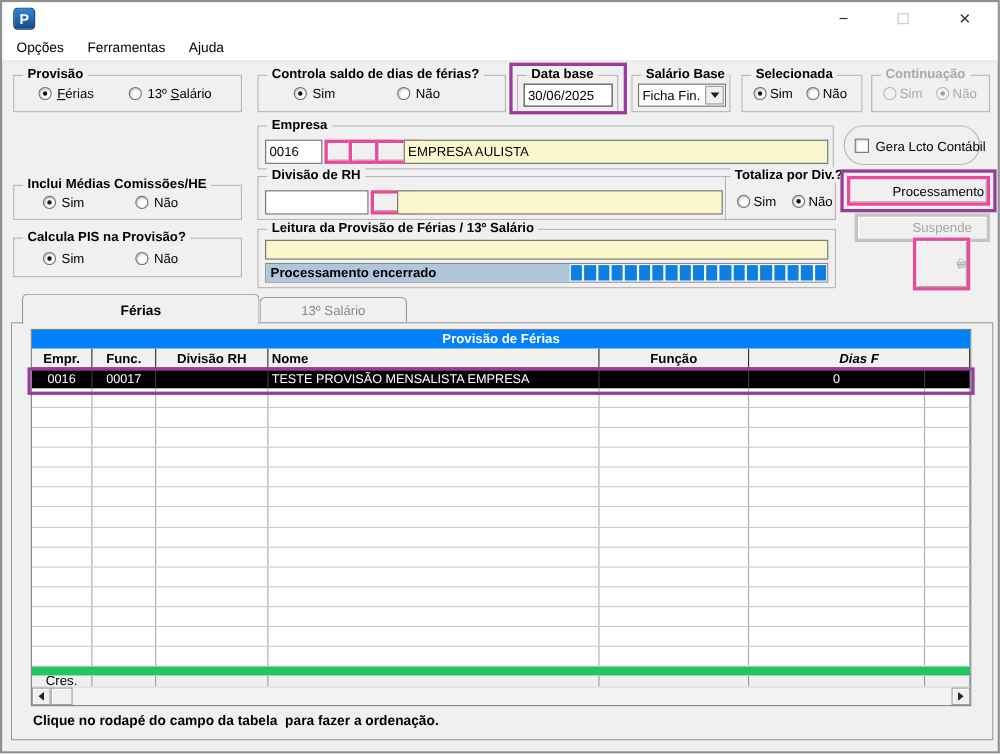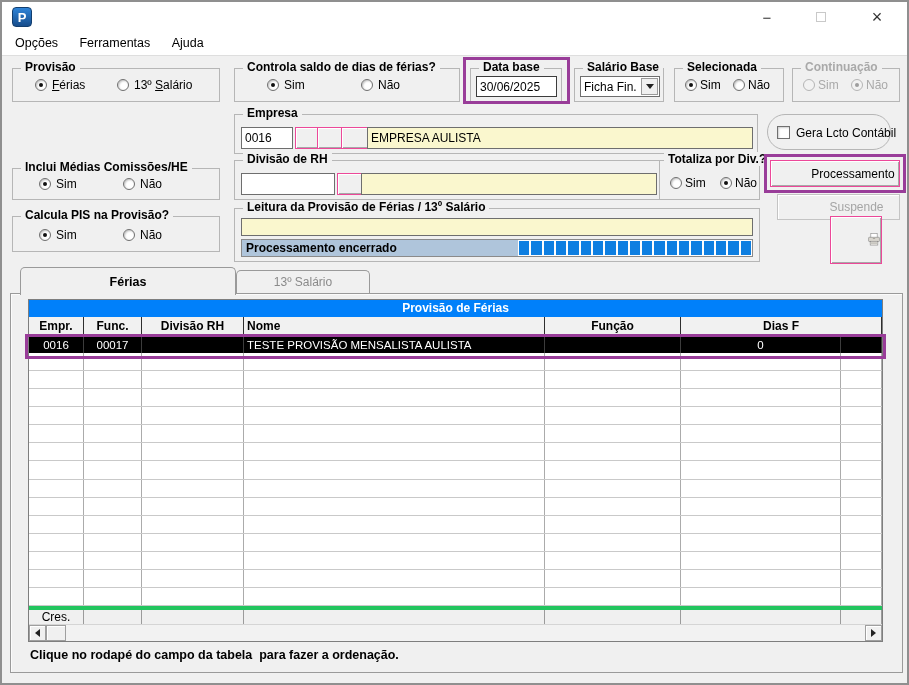--- a/index.html
+++ b/index.html
@@ -30,21 +30,21 @@
   .rb { position:relative; width:12px; height:12px; border-radius:50%; background:#fff; border:1px solid #6f6f6f;
         box-shadow:inset 1px 1px 2px rgba(0,0,0,.25); flex:none; }
   .radio.checked .rb::after { content:''; position:absolute; left:3px; top:3px; width:4px; height:4px; border-radius:50%; background:#111; }
   .radio.dis { color:#a9a9a9; }
   .radio.dis .rb { background:#f2f2f2; border-color:#b5b5b5; box-shadow:none; }
   .radio.dis.checked .rb::after { background:#9e9e9e; }
   
   .input { position:absolute; background:#fff; border:1px solid #6e6e6e; font-family:"Liberation Sans",sans-serif;
            font-size:12px; padding:1px 3px; display:flex; align-items:center; overflow:hidden; white-space:nowrap; }
   .yellow { background:#faf7ce; }
-  .btn { position:absolute; background:#f0f0f0; border:1px solid #ec4899;
+  .btn { position:absolute; background:#f0f0f0; border:3px solid #ec4899;
          box-shadow:inset 1px 1px 0 #fff, inset -1px -1px 0 #a8a8a8;
          display:flex; align-items:center; justify-content:center; font-size:12px;padding-left:36px; }
   .btn.dis { color:#a5a5a5; border-color:#c4c4c4; box-shadow:inset 1px 1px 0 #fff; }
   .dd-btn { position:absolute; right:1px; top:1px; bottom:1px; width:17px; background:#f0f0f0;
             border:1px solid #9a9a9a; display:flex; align-items:center; justify-content:center; }
   .tri-d { width:0; height:0; border:4px solid transparent; border-top:5px solid #222; margin-top:4px; }
   .tri-l { width:0; height:0; border:4px solid transparent; border-right:5px solid #222; border-left:none; }
   .tri-r { width:0; height:0; border:4px solid transparent; border-left:5px solid #222; border-right:none; }
   .checkbox { position:absolute; width:13px; height:13px; background:#fff; border:1px solid #707070;
               box-shadow:inset 1px 1px 2px rgba(0,0,0,.2); }
@@ -66,21 +66,21 @@
   .t-title { height:17px; flex:none; background:#0080fa; color:#ffffff; font-weight:bold; text-align:center; line-height:17px; font-size:12px; }
   .cell { display:flex; align-items:center; justify-content:center; overflow:hidden; white-space:nowrap; flex:none; }
   .cell.left { justify-content:flex-start; padding-left:3px; }
   .t-head { height:19px; flex:none; display:flex; background:#f1f1f1; border-bottom:2px solid #2e2e2e; font-weight:bold; font-size:12px; }
   .t-head .cell { border-right:1px solid #2e2e2e; }
   .t-sel { height:17px; flex:none; display:flex; background:#000; color:#fff; font-size:11.5px; }
   .t-sel .cell { border-right:1px solid #3c3c3c; }
   .t-body { flex:1; display:flex; flex-direction:column; }
   .trow { flex:1; display:flex; border-bottom:1px solid #c9c9c9; }
   .trow .cell { border-right:1px solid #ababab; }
-  .t-foot { height:18px; flex:none; display:flex; background:#f0f0f0; border-top:4px solid #22c55e; }
+  .t-foot { height:18px; flex:none; display:flex; background:#f0f0f0; border-top:8px solid #22c55e; }
   .t-foot .cell { border-right:1px solid #9b9b9b; }
   .t-scroll { height:17px; flex:none; display:flex; background:#f2f2f2; border-top:1px solid #d5d5d5; }
   .sc-btn { width:17px; flex:none; background:#f0f0f0; border:1px solid #9f9f9f; box-shadow:inset 1px 1px 0 #fff;
             display:flex; align-items:center; justify-content:center; }
   .sc-thumb { width:20px; flex:none; background:#f0f0f0; border:1px solid #9f9f9f; box-shadow:inset 1px 1px 0 #fff; }
   .sc-track { flex:1; }
   .status { position:absolute; left:28px; top:646px; font-weight:bold; font-size:12.5px; white-space:pre; z-index:4; }
   u { text-decoration:underline; }
 </style>
 </head>
@@ -294,27 +294,27 @@
   <div class="panel"></div>
 
   <div id="table-box">
     <div class="t-title">Provisão de Férias</div>
     <div class="t-head" id="t-head">
         <div class="cell" style="width: 55px;">Empr.</div>
         <div class="cell" style="width: 58px;">Func.</div>
         <div class="cell" style="width: 102px;">Divisão RH</div>
         <div class="cell left" style="width: 301px;">Nome</div>
         <div class="cell" style="width: 136px;">Função</div>
-        <div class="cell" style="width: 43px; flex: 1 1 0%;">Dias F</div>
+        <div class="cell" style="width: 43px; flex: 1 1 0%; font-style: italic;">Dias F</div>
       </div>
     <div class="t-sel" id="t-sel">
         <div class="cell" style="width: 55px;">0016</div>
         <div class="cell" style="width: 58px;">00017</div>
         <div class="cell" style="width: 102px;"></div>
-        <div class="cell left" style="width: 301px;">TESTE PROVISÃO MENSALISTA AULISTA</div>
+        <div class="cell left" style="width: 301px;">TESTE PROVISÃO MENSALISTA EMPRESA</div>
         <div class="cell" style="width: 136px;"></div>
         <div class="cell" style="width: 160px;">0</div>
         <div class="cell" style="width: 43px; flex: 1 1 0%;"></div>
       </div>
     <div class="t-body" id="t-body">
         <div class="trow">
           <div class="cell" style="width: 55px;"></div>
           <div class="cell" style="width: 58px;"></div>
           <div class="cell" style="width: 102px;"></div>
           <div class="cell left" style="width: 301px;"></div>

